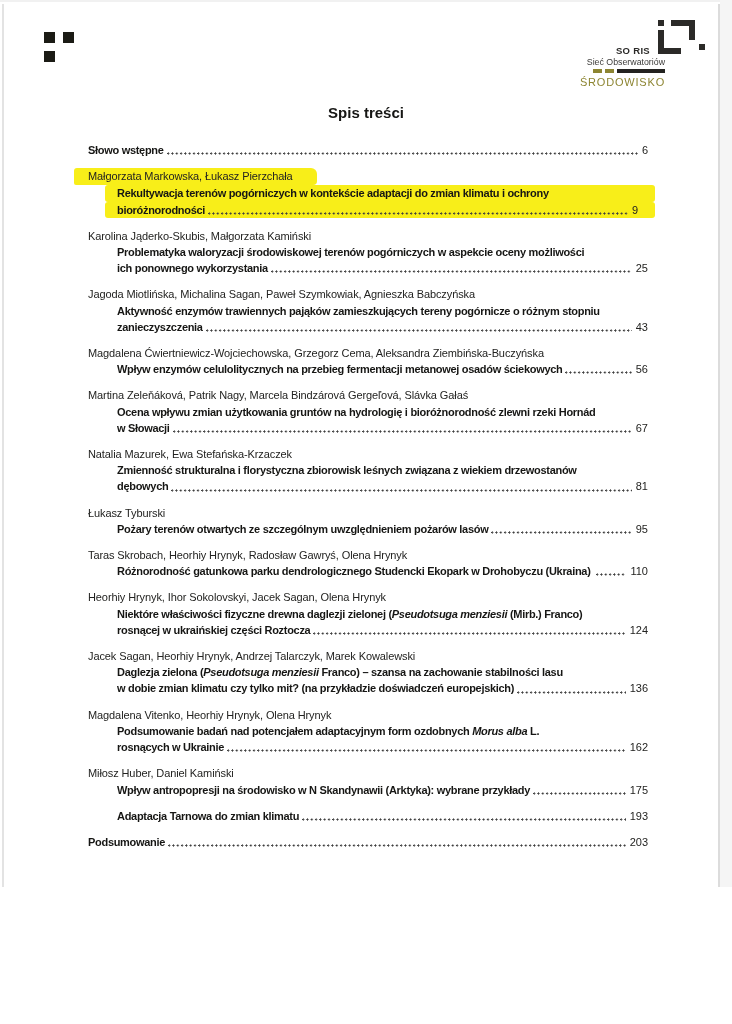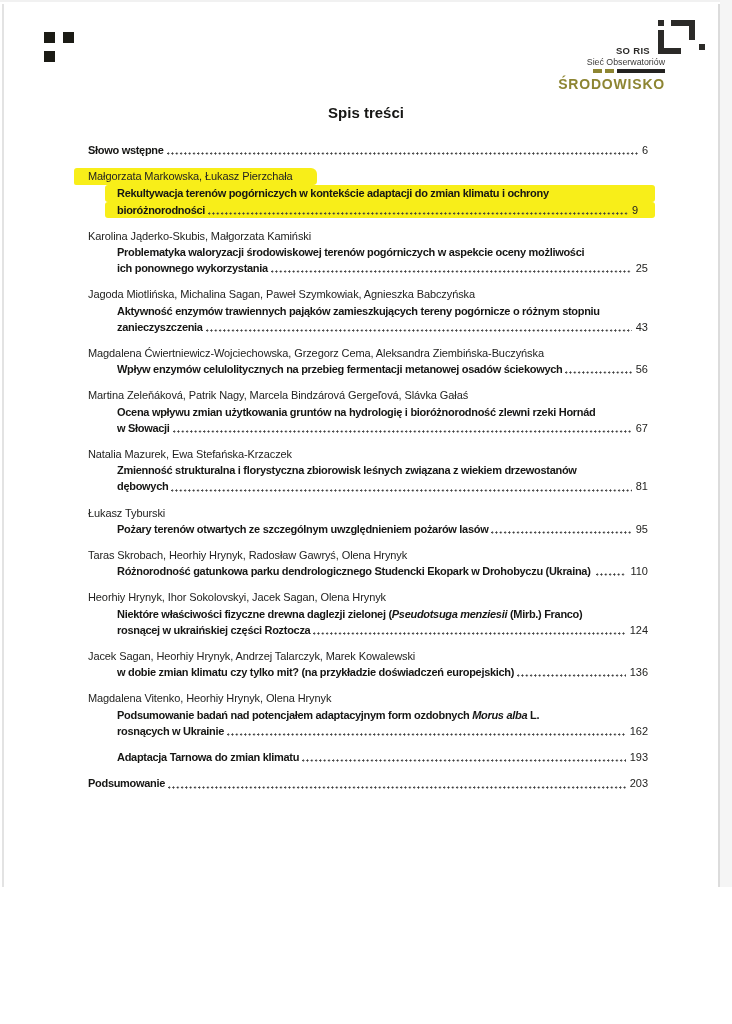--- a/index.html
+++ b/index.html
@@ -28,21 +28,21 @@
   .br1 { left:689px; top:947px; }
 
   
   .logo { position:absolute; top:20px; right:26px; width:140px; height:66px; }
   .logo-icon { position:absolute; top:0; right:0; width:50px; height:40px; }
   .logo-name { position:absolute; top:25px; right:56px; font-size:9.5px; font-weight:bold; color:#2b2a28; letter-spacing:0.3px; }
   .logo-sub  { position:absolute; top:37px; right:41px; font-size:8.8px; color:#3c3b39; white-space:nowrap; }
   .logo-bar  { position:absolute; top:49px; right:41px; width:72px; height:4px; display:flex; gap:3px; align-items:stretch; }
   .logo-bar .dash { width:9px; background:#8d8532; }
   .logo-bar .solid { flex:1; background:#232220; }
-  .logo-tag  { position:absolute; top:56px; right:41px; font-size:14px; font-weight:bold; color:#8d8532; letter-spacing:0.8px;text-align:right; }
+  .logo-tag  { position:absolute; top:56px; right:41px; font-size:11px; font-weight:normal; color:#8d8532; letter-spacing:0.8px;text-align:right; }
 
   
   h1.doc-title { margin:104px 0 0; text-align:center; font-size:15px; font-weight:bold; color:#161614; }
 
   
   .toc { margin:21px 0 0 88px; width:560px; }
   .entry { margin-bottom:10px; font-size:11px; line-height:16.2px; }
   .authors { font-weight:normal; color:#232321; letter-spacing:-0.1px; white-space:nowrap; }
   .title { font-weight:bold; color:#161614; padding-left:29px; letter-spacing:-0.3px; }
   .title.noindent { padding-left:0; }
@@ -214,36 +214,49 @@
             <span class="runs"><span>rosnącej w ukraińskiej części Roztocza</span></span>
             <span class="leader"></span>
             <span class="pagenum">124</span>
           </div>
         </div>
       </div>
       <div class="entry">
         <div class="authors"><span class="authors-text">Jacek Sagan, Heorhiy Hrynyk, Andrzej Talarczyk, Marek Kowalewski</span></div>
         <div class="title">
           <div class="t-line">
+            <span class="runs"><span>Daglezja zielona (</span><i>Pseudotsuga menziesii</i><span> Franco) – szansa na zachowanie stabilności lasu</span></span>
+          </div>
+          <div class="t-line">
             <span class="runs"><span>w dobie zmian klimatu czy tylko mit? (na przykładzie doświadczeń europejskich)</span></span>
             <span class="leader"></span>
             <span class="pagenum">136</span>
           </div>
         </div>
       </div>
       <div class="entry">
         <div class="authors"><span class="authors-text">Magdalena Vitenko, Heorhiy Hrynyk, Olena Hrynyk</span></div>
         <div class="title">
           <div class="t-line">
             <span class="runs"><span>Podsumowanie badań nad potencjałem adaptacyjnym form ozdobnych </span><i>Morus alba</i><span> L.</span></span>
           </div>
           <div class="t-line">
             <span class="runs"><span>rosnących w Ukrainie</span></span>
             <span class="leader"></span>
             <span class="pagenum">162</span>
+          </div>
+        </div>
+      </div>
+      <div class="entry">
+        <div class="authors"><span class="authors-text">Miłosz Huber, Daniel Kamiński</span></div>
+        <div class="title">
+          <div class="t-line">
+            <span class="runs"><span>Wpływ antropopresji na środowisko w N Skandynawii (Arktyka): wybrane przykłady</span></span>
+            <span class="leader"></span>
+            <span class="pagenum">175</span>
           </div>
         </div>
       </div>
       <div class="entry">
         <div class="title">
           <div class="t-line">
             <span class="runs"><span>Adaptacja Tarnowa do zmian klimatu</span></span>
             <span class="leader"></span>
             <span class="pagenum">193</span>
           </div>

